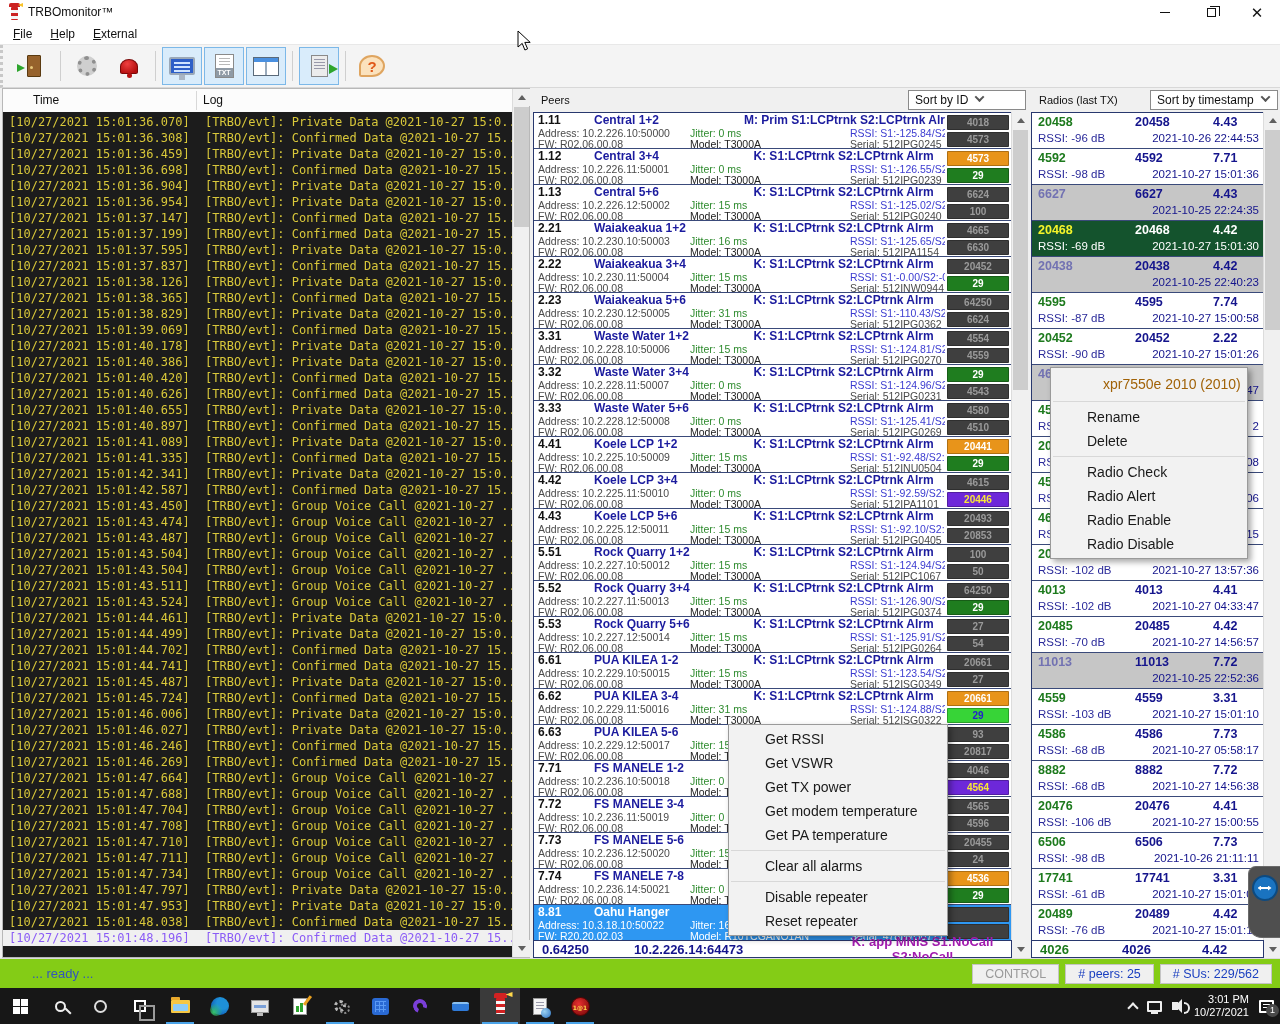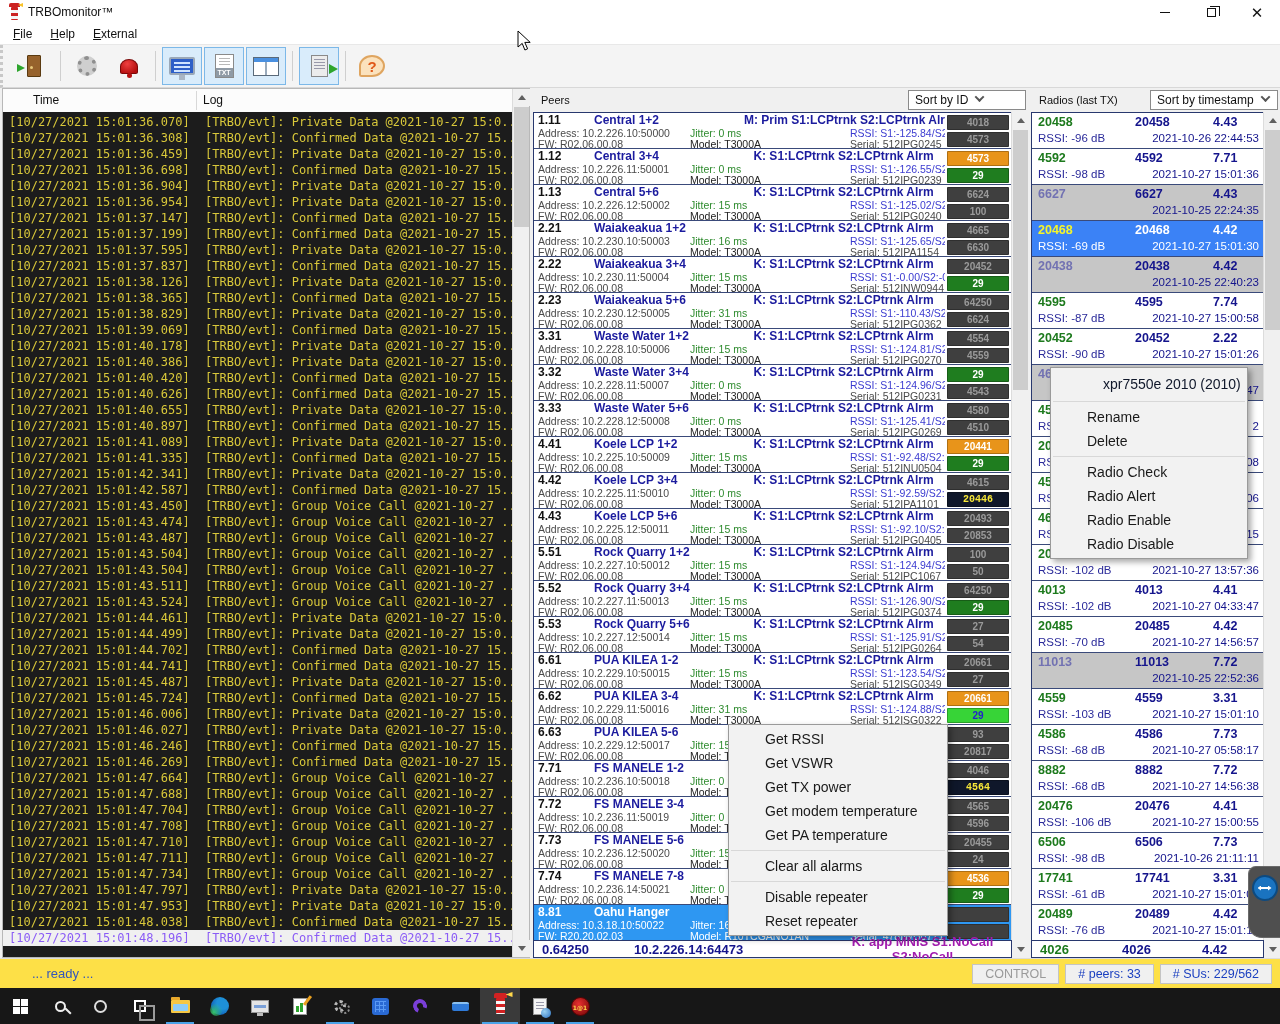--- a/index.html
+++ b/index.html
@@ -125,59 +125,59 @@
   .peer-row.selected .pid, .peer-row.selected .pname, .peer-row.selected .pstatus,
   .peer-row.selected .paddr, .peer-row.selected .pjit, .peer-row.selected .prssi,
   .peer-row.selected .pfw, .peer-row.selected .pmodel, .peer-row.selected .pserial { color:#fff; }
   .pbadges { width:66px; padding:2px 2px 0 0; display:flex; flex-direction:column; gap:2px; align-items:flex-end; }
   .badge { width:62px; height:15px; line-height:15px; text-align:center; font-size:10px; font-weight:bold;
     border-radius:1px; box-shadow:inset 0 0 0 1px rgba(0,0,0,.25); }
   .b-dark   { background:#3f3f3f; color:#9a9a9a; }
   .b-orange { background:#e8941a; color:#fff; }
   .b-green  { background:#1f7d1f; color:#fff; }
   .b-bgreen { background:#37d437; color:#2222cc; }
-  .b-blue   { background:#0f172a; color:#f8e838;font-family:Liberation Mono, monospace; }
+  .b-blue   { background:#6d28d9; color:#f8e838; }
   .list-footer { position:absolute; left:0; right:16px; bottom:0; height:18px; background:#fff;
     border:1px solid #28386e; border-top:1px solid #28386e; display:flex; align-items:center; }
   .pf-id { width:100px; padding-left:8px; font-size:13px; font-weight:bold; color:#14148c; }
   .pf-addr { width:200px; font-size:13px; font-weight:bold; color:#14148c; }
   .pf-status { flex:1; text-align:center; font-size:13px; font-weight:bold; color:#a21caf; }
 
   
   .radios-panel { position:absolute; left:1031px; top:88px; width:249px; height:870px; }
   .radios-list { position:absolute; left:0; top:24px; right:16px; bottom:18px; background:#fff;
     border:1px solid #28386e; border-bottom:none; overflow:hidden; }
   .radio-row { height:36px; padding:2px 4px 0 6px; border-bottom:1px solid #3a4a7a; background:#fff; }
   .rl1 { display:flex; height:16px; line-height:15px; }
   .rl2 { display:flex; height:16px; line-height:14px; }
   .rg { flex:1; font-size:12.5px; font-weight:bold; color:#1d7a1d; }
   .rid { width:78px; font-size:12.5px; font-weight:bold; color:#14148c; }
   .rpeer { width:46px; font-size:12.5px; font-weight:bold; color:#14148c; }
   .rrssi { flex:1; font-size:11.5px; color:#2a2a9a; }
   .rts { font-size:11.5px; color:#14148c; text-align:right; }
   .r-gray { background:#c6c6c6; }
   .r-gray .rg { color:#7272b2; }
-  .r-selected { background:#3b82f6; }
+  .r-selected { background:#14532d; }
   .r-selected .rg { color:#f5f52a; }
   .r-selected .rid, .r-selected .rpeer, .r-selected .rrssi, .r-selected .rts { color:#fff; }
   .rf-g { width:90px; padding-left:8px; font-size:13px; font-weight:bold; color:#1d7a1d; }
   .rf-id { width:80px; font-size:13px; font-weight:bold; color:#14148c; }
   .rf-peer { flex:1; font-size:13px; font-weight:bold; color:#14148c; }
 
   
   .ctx-menu { position:absolute; background:#f2f2f2; border:1px solid #9a9a9a;
     box-shadow:3px 3px 6px rgba(0,0,0,.35); padding:2px 0; z-index:50; }
   .menu-row { padding:4px 14px 4px 36px; font-size:14px; color:#1a1a1a; white-space:nowrap; }
-  .menu-header { padding:6px 14px 6px 52px; font-size:14px; color:#0f172a; white-space:nowrap;text-align:center; }
+  .menu-header { padding:6px 14px 6px 52px; font-size:14px; color:#a16207; white-space:nowrap;text-align:center; }
   .menu-sep { height:1px; background:#d8d8d8; margin:3px 2px; }
   #radio-menu { left:1050px; top:367px; width:198px; }
   #peer-menu { left:728px; top:724px; width:220px; }
 
   
-  .statusbar { position:absolute; left:0; top:958px; width:1280px; height:30px; background:#fde047;
+  .statusbar { position:absolute; left:0; top:958px; width:1280px; height:30px; background:#84cc16;
     border-top:1px solid #dcdcdc; display:flex; align-items:center; }
   .status-ready { margin-left:32px; font-size:13px; color:#3355bb; }
   .status-boxes { margin-left:auto; display:flex; gap:6px; margin-right:8px; }
   .status-box { height:20px; line-height:18px; padding:0 12px; border:1px solid #c4c4c4; background:#f0f0f0;
     font-size:12.5px; }
   .sb-control { color:#9a9a9a; }
   .sb-count { color:#1a3fc0; }
 
   
   .taskbar { position:absolute; left:0; top:988px; width:1280px; height:36px; background:#171717;
@@ -1238,21 +1238,21 @@
       <div class="menu-row">Clear all alarms</div>
       <div class="menu-sep"></div>
       <div class="menu-row">Disable repeater</div>
       <div class="menu-row">Reset repeater</div>
     </div>
 
   <div class="statusbar">
     <span class="status-ready">... ready ...</span>
     <span class="status-boxes">
       <span class="status-box sb-control">CONTROL</span>
-      <span class="status-box sb-count"># peers: 33</span>
+      <span class="status-box sb-count"># peers: 25</span>
       <span class="status-box sb-count"># SUs: 229/562</span>
     </span>
   </div>
 
   <div class="taskbar">
     <span id="task-tiles" style="display:flex;align-items:stretch;">
         <span class="task-tile">
           <span class="ticon ti-start"></span>
         </span>
         <span class="task-tile">
@@ -1291,20 +1291,32 @@
         <span class="task-tile active">
           <span class="ticon ti-lighthouse"></span>
         </span>
         <span class="task-tile running">
           <span class="ticon ti-report"></span>
         </span>
         <span class="task-tile running">
           <span class="ticon ti-alarm1"></span>
         </span>
       </span>
+    <span class="tray">
+      <span class="ticon ti-chevron-up"></span>
+      <span class="ticon ti-network"></span>
+      <span class="ticon ti-volume"></span>
+      <span class="tray-clock">
+        <div>3:01 PM</div>
+        <div>10/27/2021</div>
+      </span>
+      <span class="ticon ti-notification">
+        <span class="notif-badge">1</span>
+      </span>
+    </span>
   </div>
 
   <div class="teamviewer-tab">
     <span class="tv-circle">
         <span class="tv-arrow"></span>
       </span>
   </div>
 
   <svg id="cursor" width="16" height="22" viewBox="0 0 16 22">
     <path d="M1,1 L1,17 L5.2,13.4 L7.9,20 L10.6,18.8 L7.8,12.4 L13.2,12.4 Z" fill="#fff" stroke="#000" stroke-width="1"></path>

